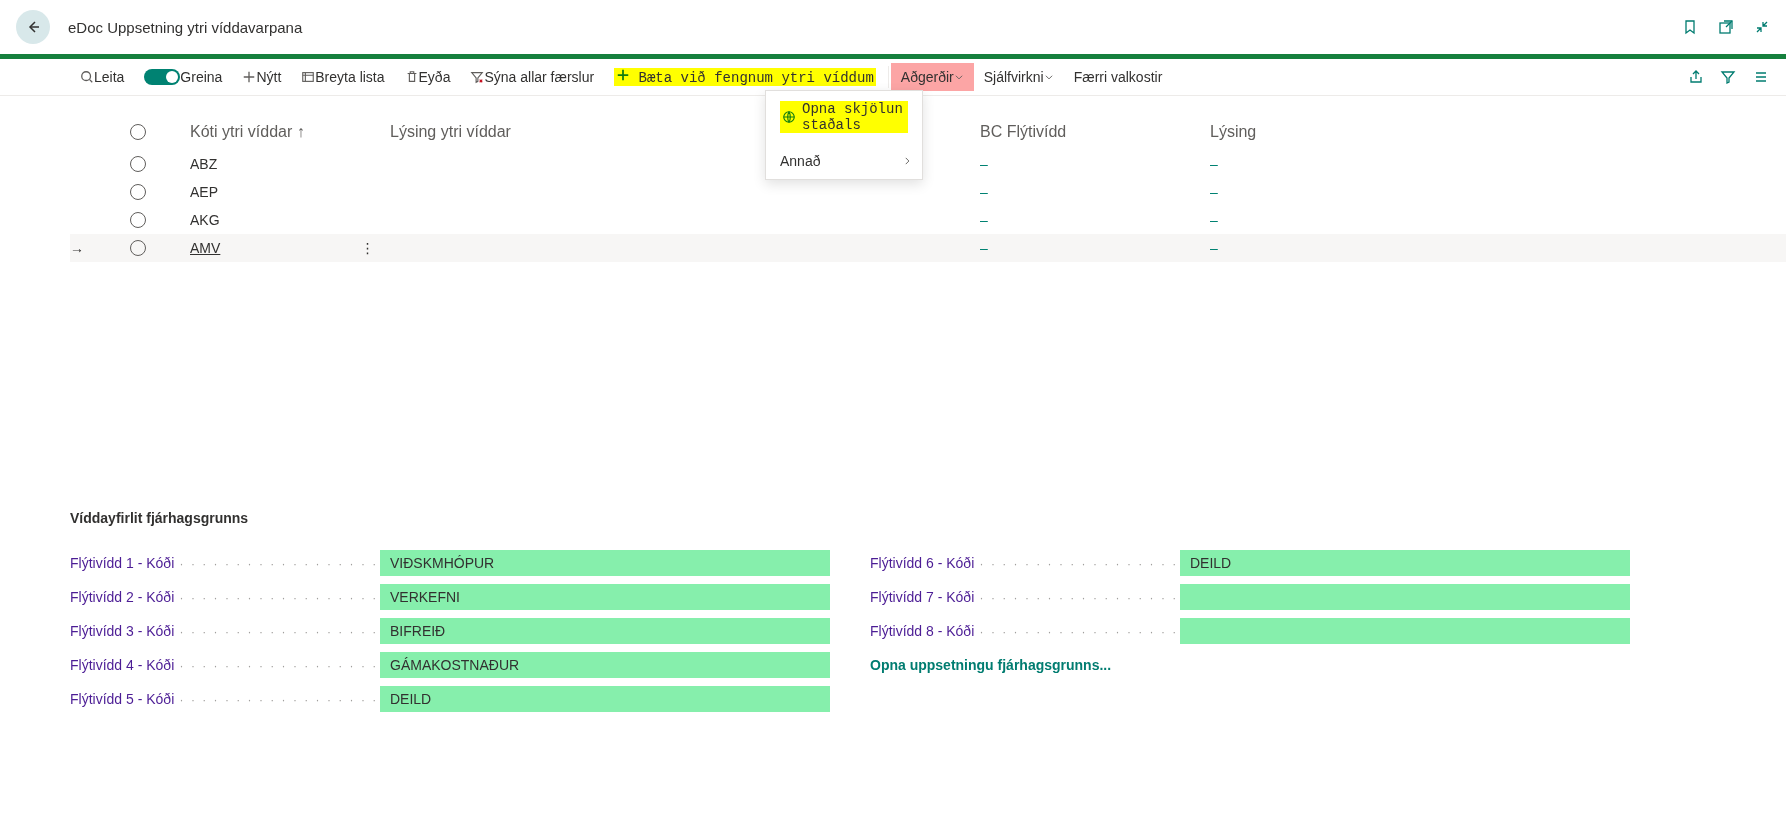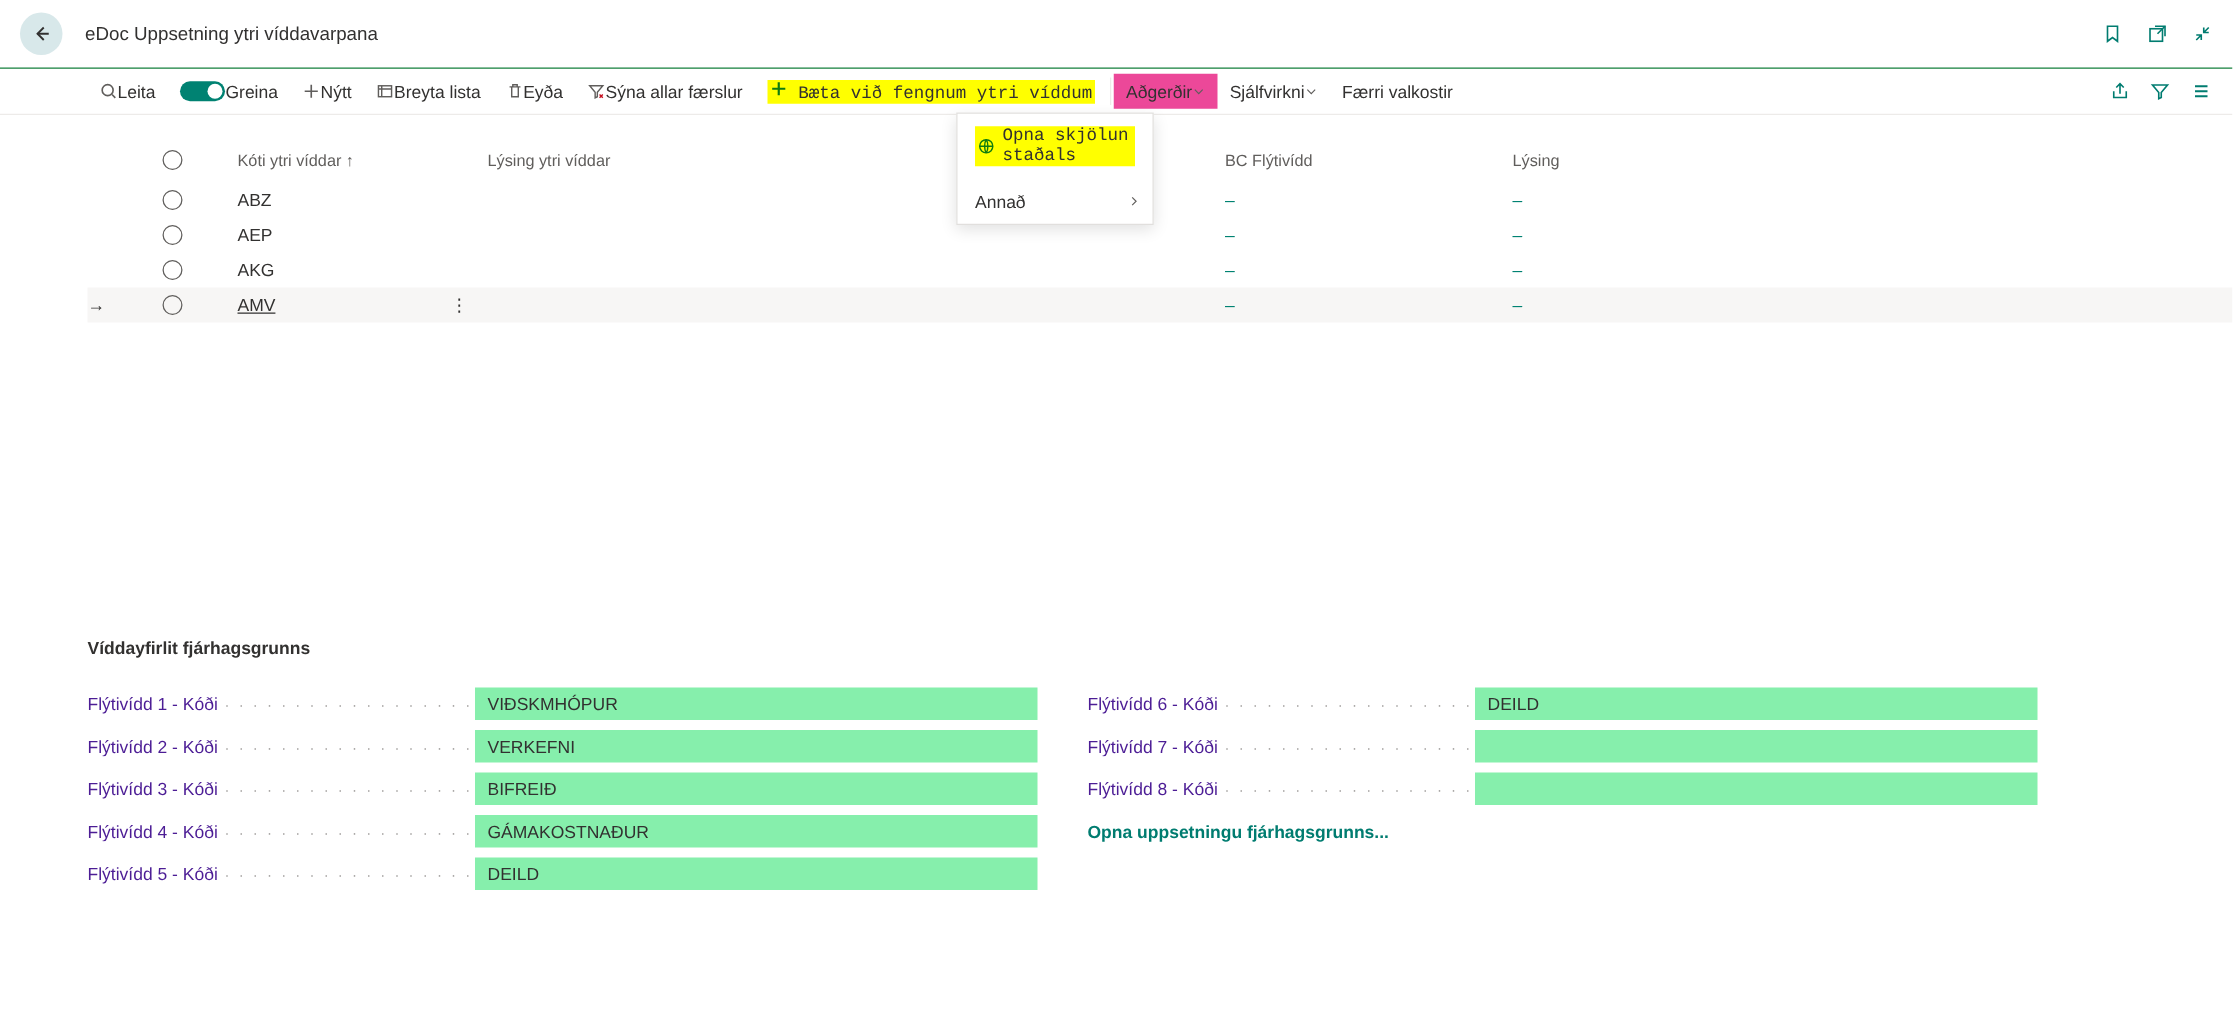--- a/index.html
+++ b/index.html
@@ -11,21 +11,21 @@
     background: #ffffff;
     width: 1786px;
     height: 815px;
     overflow: hidden;
   }
   .header {
     height: 54px;
     display: flex;
     align-items: center;
     padding: 0 16px;
-    border-bottom: 1px solid #15803d;
+    border-bottom: 5px solid #15803d;
   }
   .back-circle {
     width: 34px;
     height: 34px;
     border-radius: 50%;
     background: #d8e8ea;
     display: flex;
     align-items: center;
     justify-content: center;
     margin-right: 18px;
@@ -52,21 +52,21 @@
   .tb-item {
     display: flex;
     align-items: center;
     gap: 0;
     padding: 6px 10px;
     cursor: pointer;
     white-space: nowrap;
     color: #323130;
   }
   .tb-item.active {
-    background: #ec4899;
+    background: #fca5a5;
   }
   .tb-divider {
     width: 1px;
     height: 22px;
     background: #edebe9;
     margin: 0 2px;
   }
   .hl {
     background: #ffff00;
     padding: 0 2px;
@@ -129,21 +129,21 @@
 
   
   .table-wrap { padding-left: 70px; }
   .thead, .trow {
     display: grid;
     grid-template-columns: 60px 60px 200px 590px 230px 300px;
     align-items: center;
     height: 28px;
   }
   .thead {
-    font-size: 13px;
+    font-size: 16px;
     color: #605e5c;
     padding-top: 22px;
     padding-bottom: 4px;
   }
   .radio {
     width: 14px; height:14px; border:1px solid #605e5c; border-radius:50%;
   }
   .trow.sel { background:#f7f6f5; }
   .dash { color:#008272; }
   .link { text-decoration: underline; cursor:pointer; }

